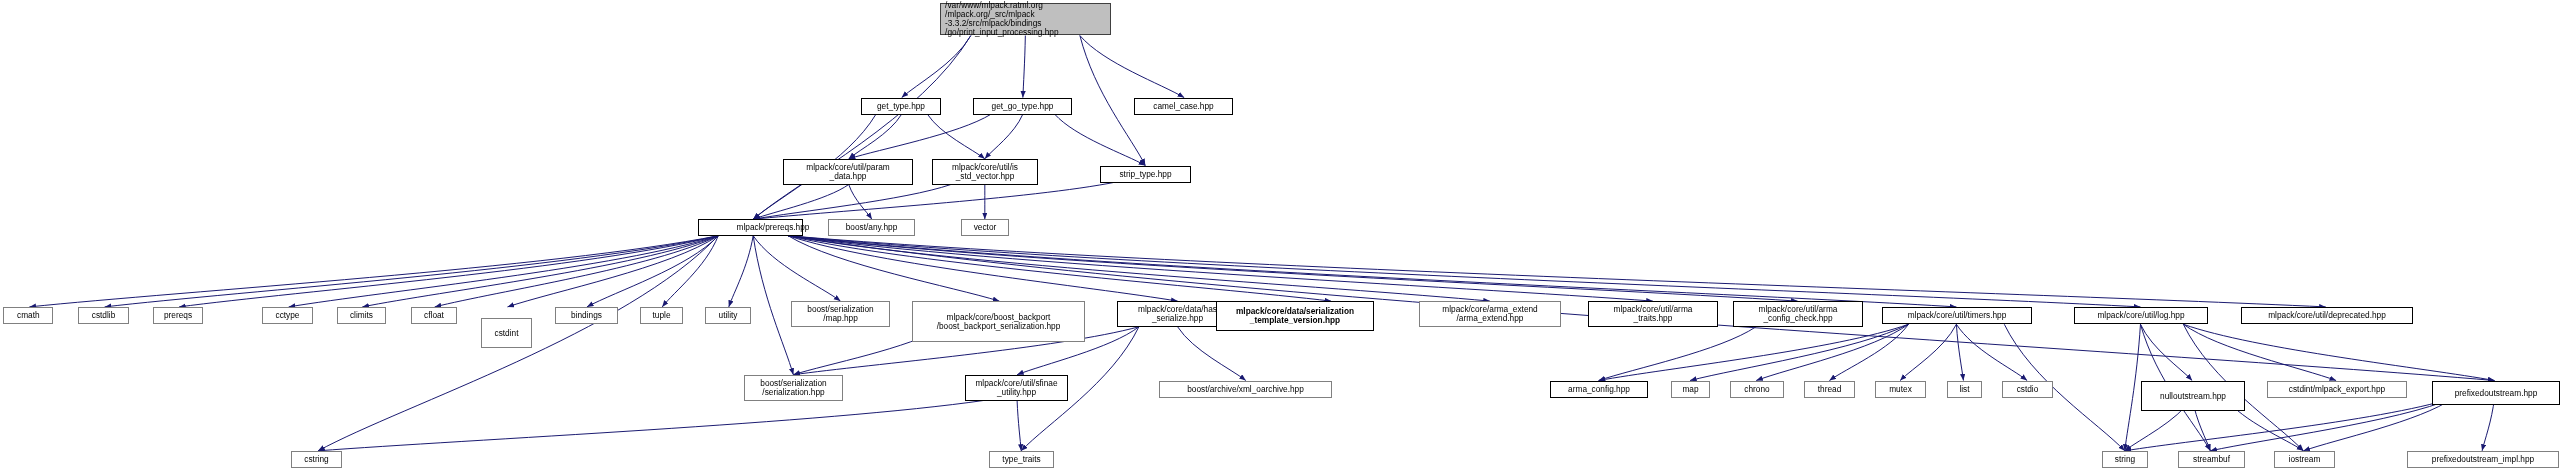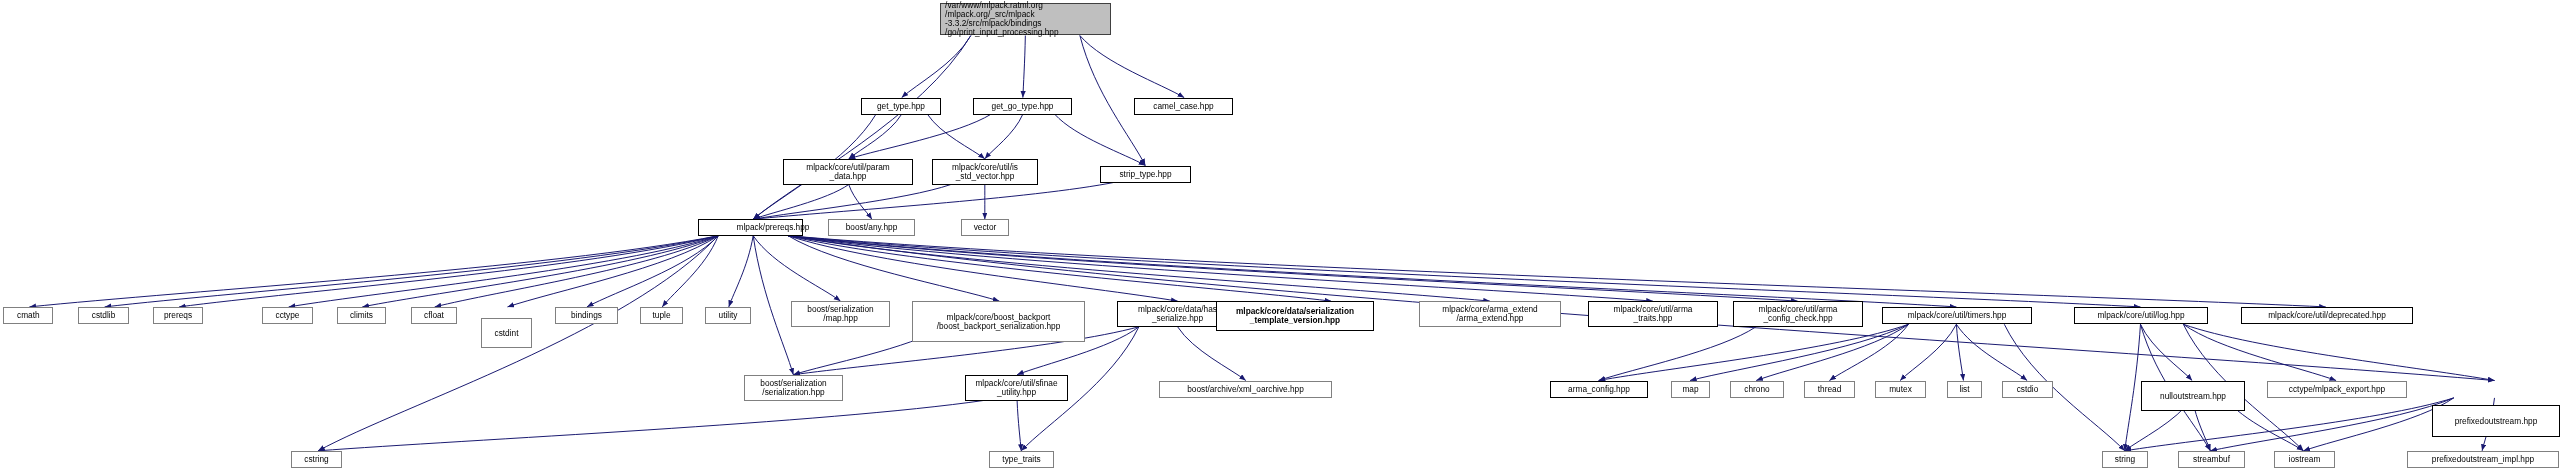--- a/index.html
+++ b/index.html
@@ -183,22 +183,22 @@
 _utility.hpp</span></div>
       <div class="node" style="left: 1159px; top: 381px; width: 173px; height: 17.4px;"><span class="node-label">boost/archive/xml_oarchive.hpp</span></div>
       <div class="node strong" style="left: 1550px; top: 381px; width: 98px; height: 17.4px;"><span class="node-label">arma_config.hpp</span></div>
       <div class="node" style="left: 1671px; top: 381px; width: 39px; height: 17.4px;"><span class="node-label">map</span></div>
       <div class="node" style="left: 1730px; top: 381px; width: 54px; height: 17.4px;"><span class="node-label">chrono</span></div>
       <div class="node" style="left: 1804px; top: 381px; width: 51px; height: 17.4px;"><span class="node-label">thread</span></div>
       <div class="node" style="left: 1875px; top: 381px; width: 51px; height: 17.4px;"><span class="node-label">mutex</span></div>
       <div class="node" style="left: 1947px; top: 381px; width: 35px; height: 17.4px;"><span class="node-label">list</span></div>
       <div class="node" style="left: 2002px; top: 381px; width: 51px; height: 17.4px;"><span class="node-label">cstdio</span></div>
       <div class="node strong" style="left: 2141px; top: 381px; width: 104px; height: 30px;"><span class="node-label">nulloutstream.hpp</span></div>
-      <div class="node" style="left: 2267px; top: 381px; width: 140px; height: 17.4px;"><span class="node-label">cctype/mlpack_export.hpp</span></div>
-      <div class="node strong" style="left: 2432px; top: 381px; width: 128px; height: 32px; margin-top: 24px;"><span class="node-label">prefixedoutstream.hpp</span></div>
+      <div class="node" style="left: 2267px; top: 381px; width: 140px; height: 17.4px;"><span class="node-label">cstdint/mlpack_export.hpp</span></div>
+      <div class="node strong" style="left: 2432px; top: 381px; width: 128px; height: 24px;"><span class="node-label">prefixedoutstream.hpp</span></div>
       <div class="node" style="left: 291px; top: 451px; width: 51px; height: 17.4px;"><span class="node-label">cstring</span></div>
       <div class="node" style="left: 989px; top: 451px; width: 65px; height: 17.4px;"><span class="node-label">type_traits</span></div>
       <div class="node" style="left: 2102px; top: 451px; width: 46px; height: 17.4px;"><span class="node-label">string</span></div>
       <div class="node" style="left: 2178px; top: 451px; width: 67px; height: 17.4px;"><span class="node-label">streambuf</span></div>
       <div class="node" style="left: 2274px; top: 451px; width: 61px; height: 17.4px;"><span class="node-label">iostream</span></div>
       <div class="node" style="left: 2407px; top: 451px; width: 152px; height: 17.4px;"><span class="node-label">prefixedoutstream_impl.hpp</span></div>
     </div>
 </div>
 
 

